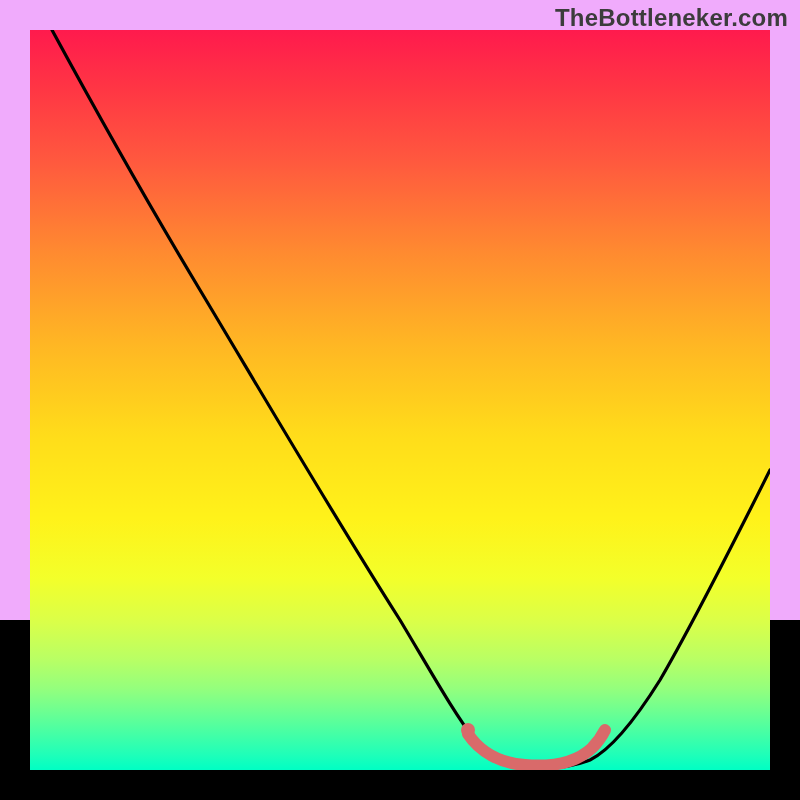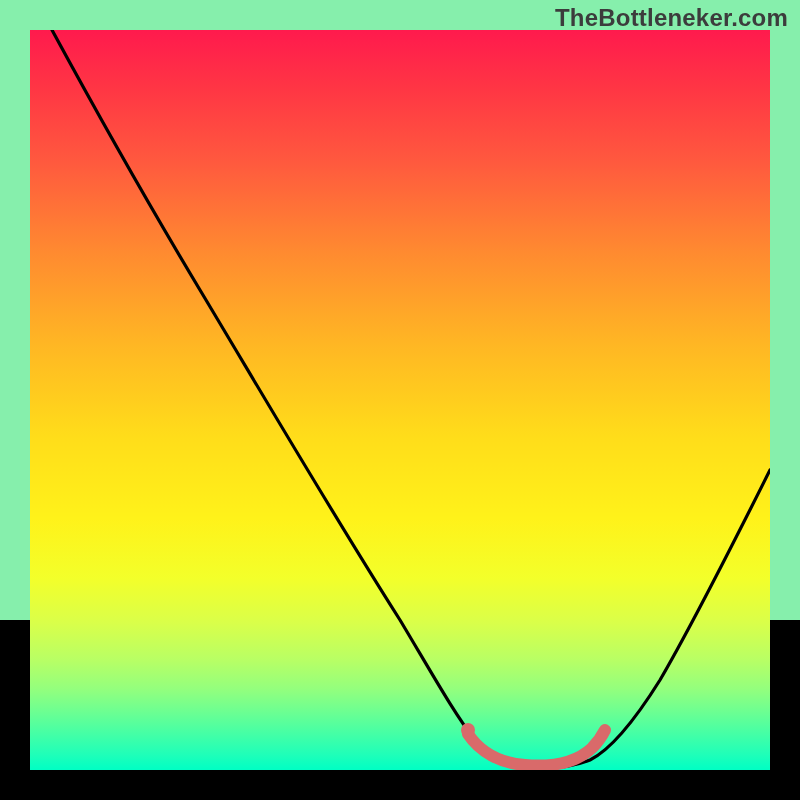--- a/index.html
+++ b/index.html
@@ -10,21 +10,21 @@
     background: #000;
     overflow: hidden;
     font-family: Arial, Helvetica, sans-serif;
   }
   .frame {
     position: absolute;
     left: 0;
     top: 0;
     width: 800px;
     height: 620px;
-    background: #86efac;
+    background: #f0abfc;
   }
   .plot {
     position: absolute;
     left: 30px;
     top: 30px;
     width: 740px;
     height: 740px;
     overflow: hidden;
   }
   .gradient {

